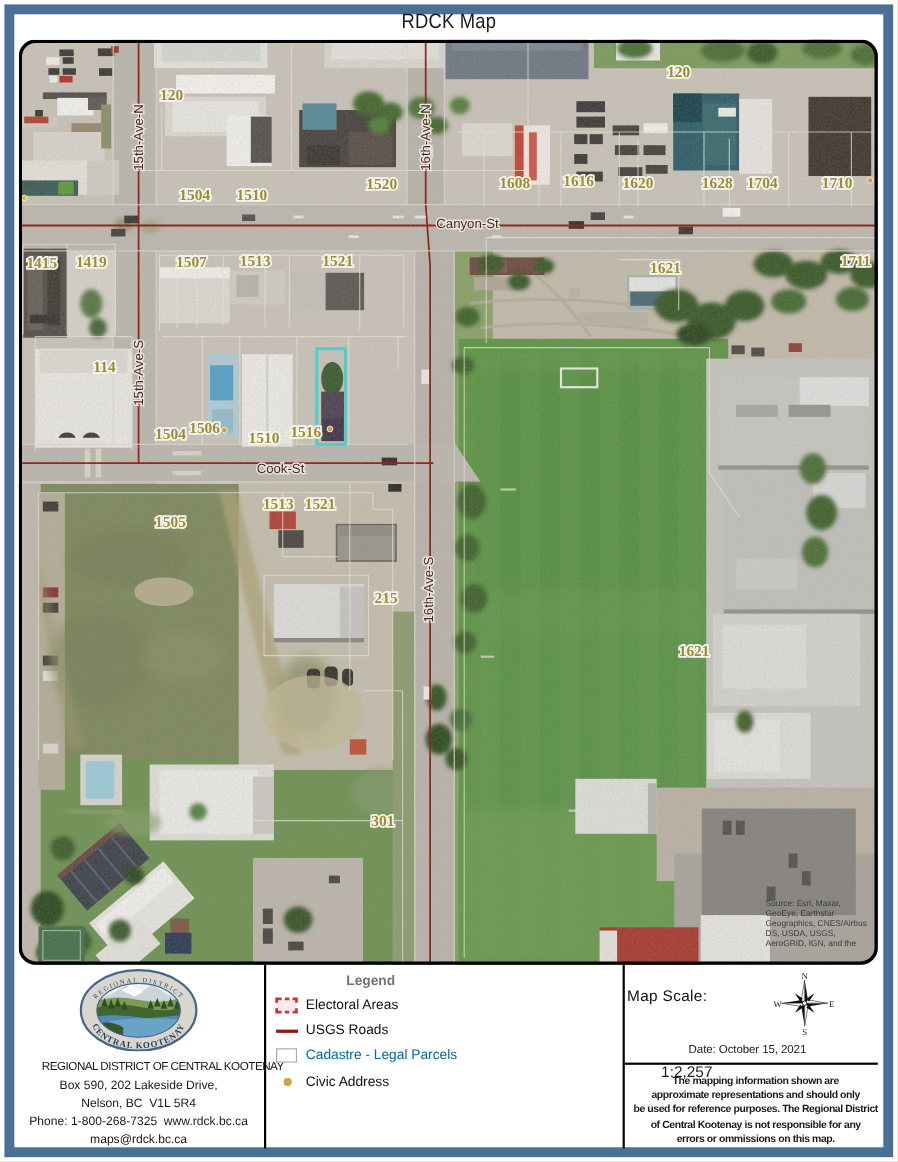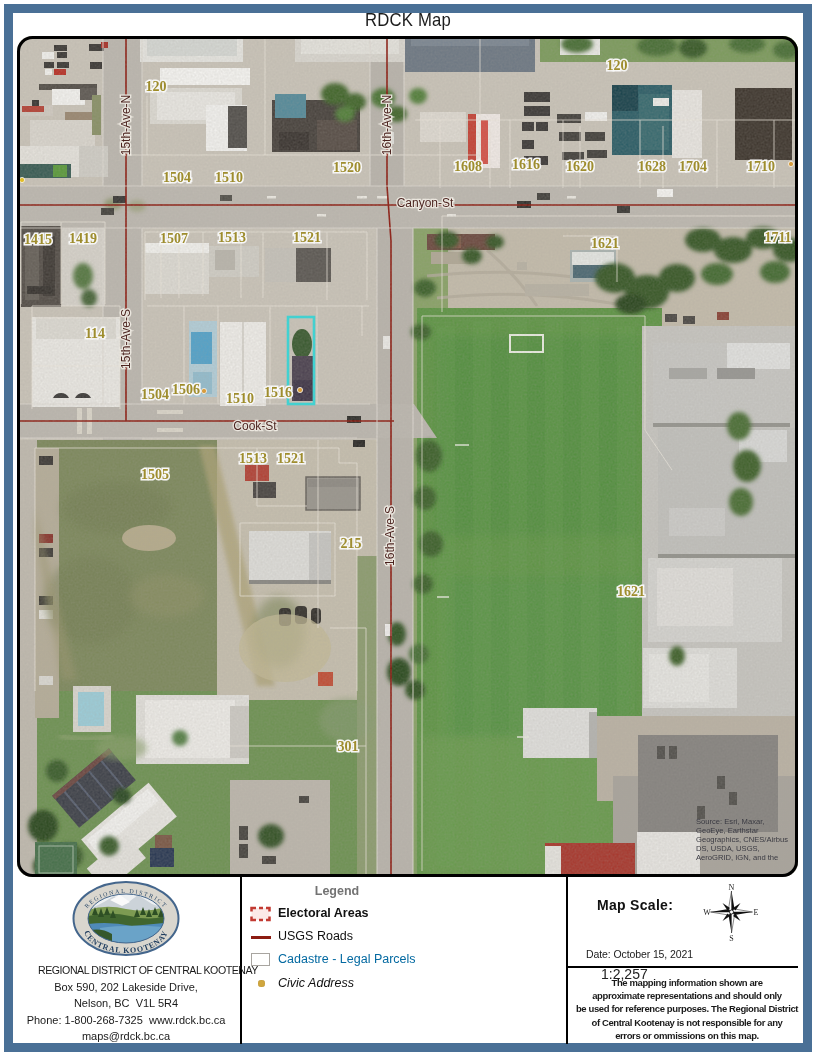--- a/index.html
+++ b/index.html
@@ -617,36 +617,36 @@
       <g stroke="#c23a32" stroke-width="2.5" fill="none">
         <path d="M1.5,5.5 V2 H6"></path>
         <path d="M9,2 H13"></path>
         <path d="M16,2 H19.5 V5.5"></path>
         <path d="M19.5,10.5 V14 H16"></path>
         <path d="M13,14 H9"></path>
         <path d="M6,14 H1.5 V10.5"></path>
       </g>
     </svg>
 </div>
-<div class="abs" style="left:278px;top:906px;font-size:12.5px;color:#111;font-weight:bold;">Electoral Areas</div>
+<div class="abs" style="left:278px;top:906px;font-size:12.5px;color:#111;">Electoral Areas</div>
 
 <div class="abs" style="left:251px;top:936px;width:20px;height:2.5px;background:#8c1c12;"></div>
 <div class="abs" style="left:278px;top:929px;font-size:12.5px;color:#111;">USGS Roads</div>
 
 <div class="abs" style="left:251px;top:953px;width:19px;height:13px;border:1.3px solid #a8a5a0;background:#fff;box-sizing:border-box;"></div>
 <div class="abs" style="left:278px;top:952px;font-size:12.5px;color:#0369a1;">Cadastre - Legal Parcels</div>
 
 <div class="abs" style="left:258px;top:980px;width:6.5px;height:6.5px;border-radius:50%;background:#d0a63e;box-shadow:inset 0 0 1px #a8842a;"></div>
-<div class="abs" style="left:278px;top:976px;font-size:12.5px;color:#111;font-style:italic;">Civic Address</div>
-
-<div class="abs" style="left:597px;top:897px;font-size:14px;font-weight:bold;color:#111;letter-spacing:0.3px;">Map Scale:</div>
+<div class="abs" style="left:278px;top:976px;font-size:12.5px;color:#111;">Civic Address</div>
+
+<div class="abs" style="left:570px;top:897px;font-size:14px;font-weight:normal;color:#111;letter-spacing:0.3px;">Map Scale:</div>
 
 <div class="abs" style="left:601px;top:920px;font-size:14px;color:#222;margin-top:46px;">1:2,257</div>
 
-<div class="abs" style="left:586px;top:948px;font-size:10.5px;color:#222;letter-spacing:-0.1px;text-align:right;">Date: October 15, 2021</div>
+<div class="abs" style="left:626px;top:948px;font-size:10.5px;color:#222;letter-spacing:-0.1px;text-align:right;">Date: October 15, 2021</div>
 
 <div class="abs" style="left:703px;top:883px;">
 <svg width="57" height="60" viewBox="0 0 57 60">
 <g transform="translate(28.5,29)">
 <g fill="#111">
 <path d="M0,-21 L3,-3 L0,0 Z"></path>
           <path d="M0,-21 L-3,-3 L0,0 Z" fill="#fff" stroke="#111" stroke-width="0.5"></path>
 <path d="M21,0 L3,3 L0,0 Z"></path>
           <path d="M21,0 L3,-3 L0,0 Z" fill="#fff" stroke="#111" stroke-width="0.5"></path>
 <path d="M0,21 L-3,3 L0,0 Z"></path>

